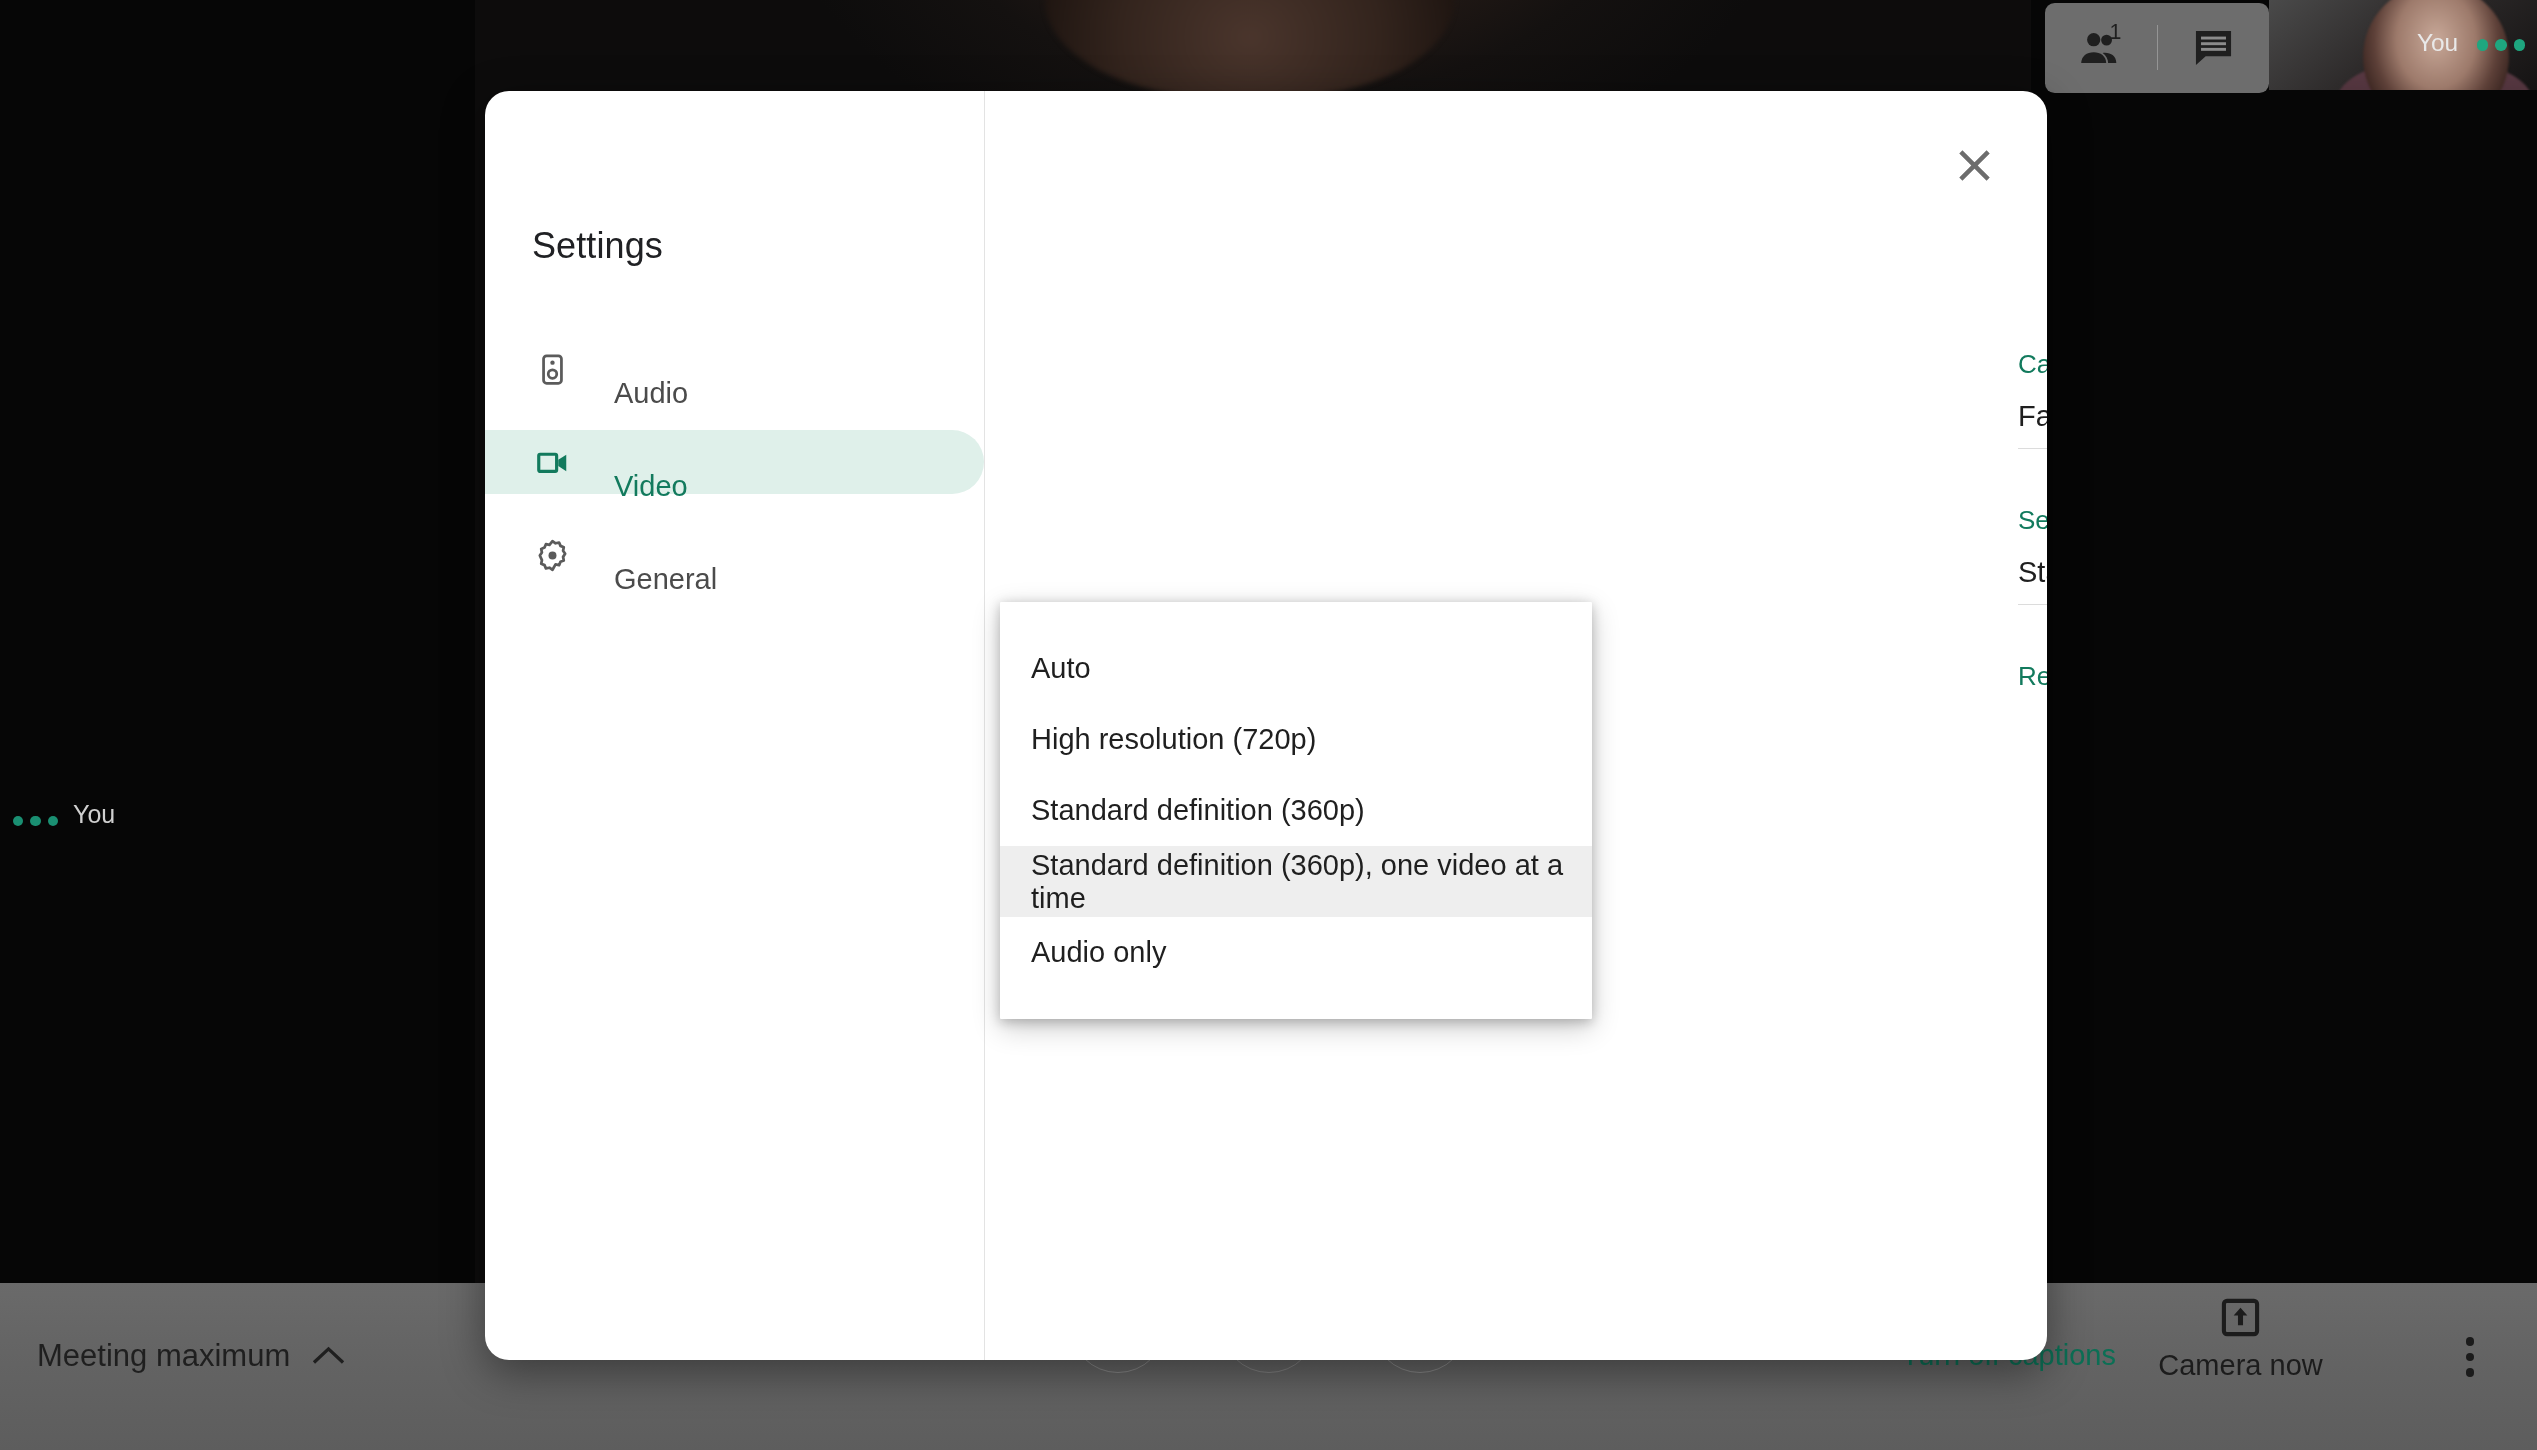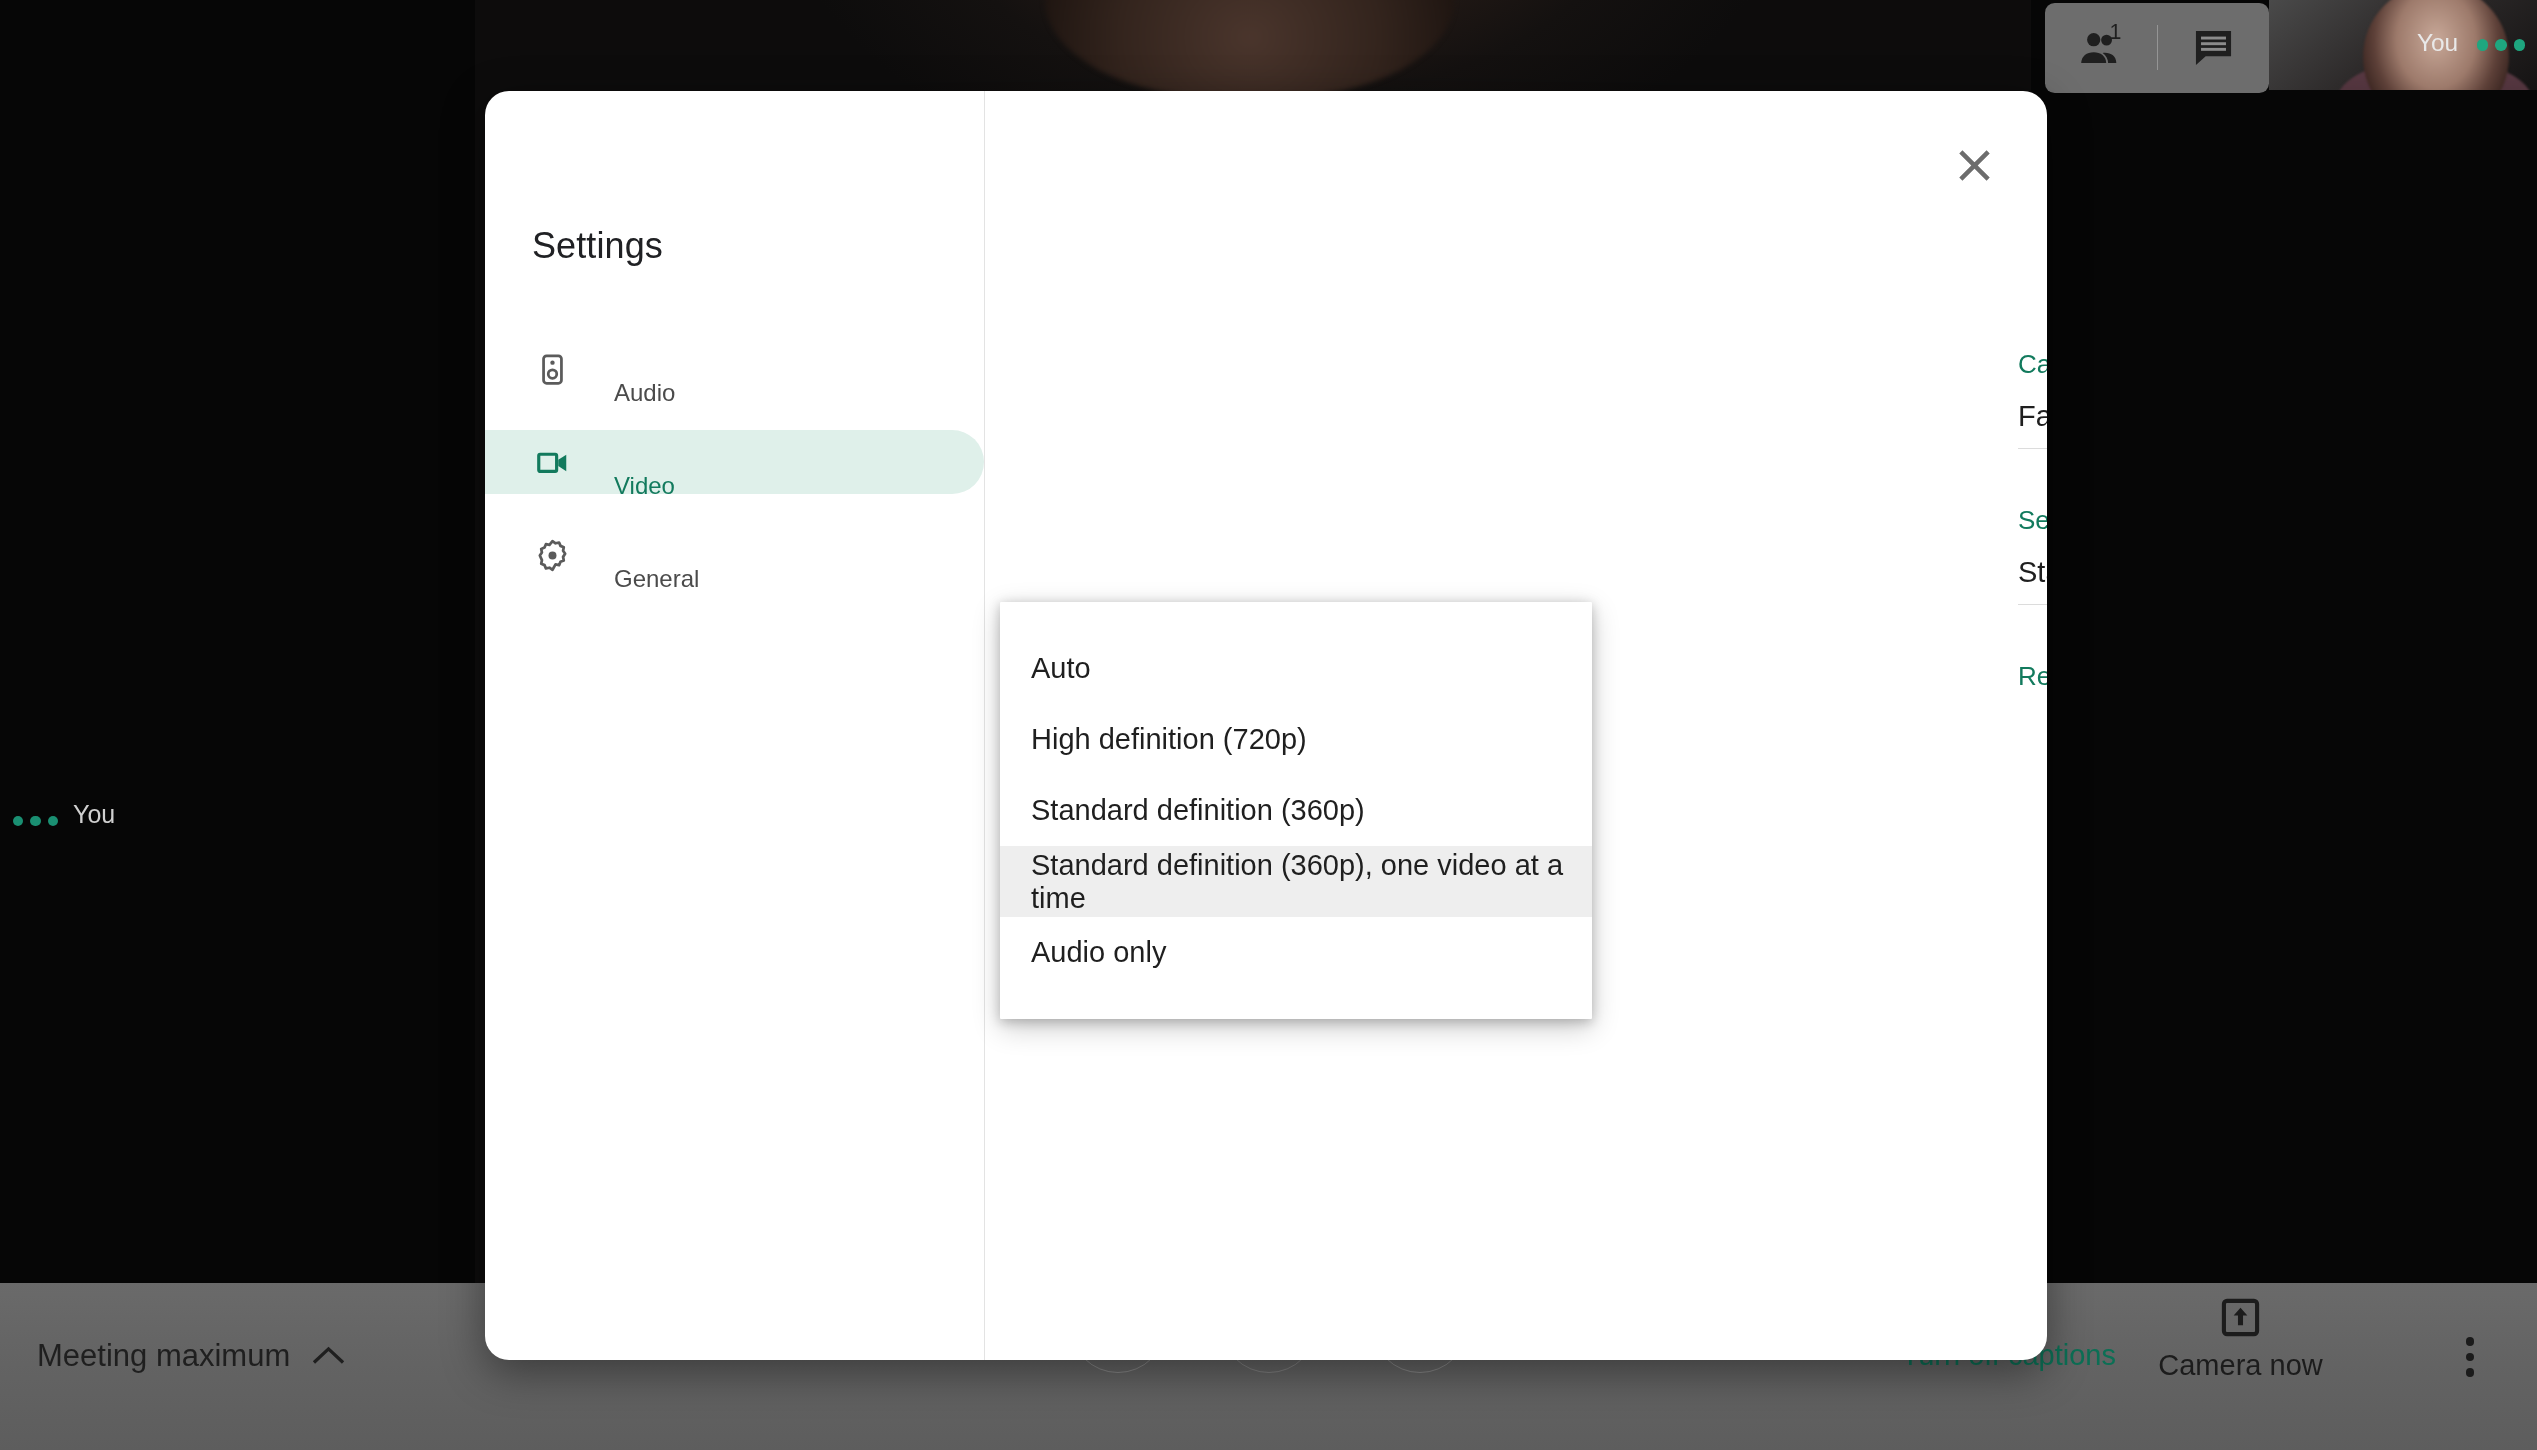--- a/index.html
+++ b/index.html
@@ -87,21 +87,21 @@
   .dlg-side{ width:499px; flex:0 0 499px; position:relative; }
   .dlg-body{ flex:1; position:relative; border-left:1px solid #e3e3e3; }
 
   .dlg-title{ position:absolute; left:47px; top:134px; font-size:36px; color:#202124; letter-spacing:0.1px; }
 
   .nav{ position:absolute; left:0; top:246px; width:499px; }
   .nav-item{
     height:64px; display:flex; align-items:center; gap:45px; padding-left:51px;
     border-radius:0 32px 32px 0; margin-bottom:29px; cursor:pointer;
   }
-  .nav-item .txt{ font-size:24px; color:#4b4b4b;margin-top:48px; }
+  .nav-item .txt{ font-size:29px; color:#4b4b4b;margin-top:48px; }
   .nav-item.active{ background:#dff0ea; }
   .nav-item.active .txt{ color:#127a5d; }
   .nav-ico{ width:33px; height:33px; display:block; }
 
   .close-x{ position:absolute; right:45px; top:47px; width:55px; height:55px; display:flex; align-items:center; justify-content:center; cursor:pointer; }
 
   .field{ position:absolute; }
   .field-label{ font-size:26px; color:#127a5d; margin-bottom:19.5px; }
   .select-row{
     display:flex; align-items:flex-end; justify-content:space-between;
@@ -284,20 +284,20 @@
 
       <div class="field" id="f-recv">
         <div class="field-label">Receive resolution (maximum)</div>
       </div>
 
     </div>
   </div>
 
   <div class="dropdown">
     <div class="opt">Auto</div>
-    <div class="opt">High definition (720p)</div>
+    <div class="opt">High resolution (720p)</div>
     <div class="opt">Standard definition (360p)</div>
     <div class="opt hl">Standard definition (360p), one video at a time</div>
     <div class="opt">Audio only</div>
   </div>
 
 </div>
 
 
 </body></html>

